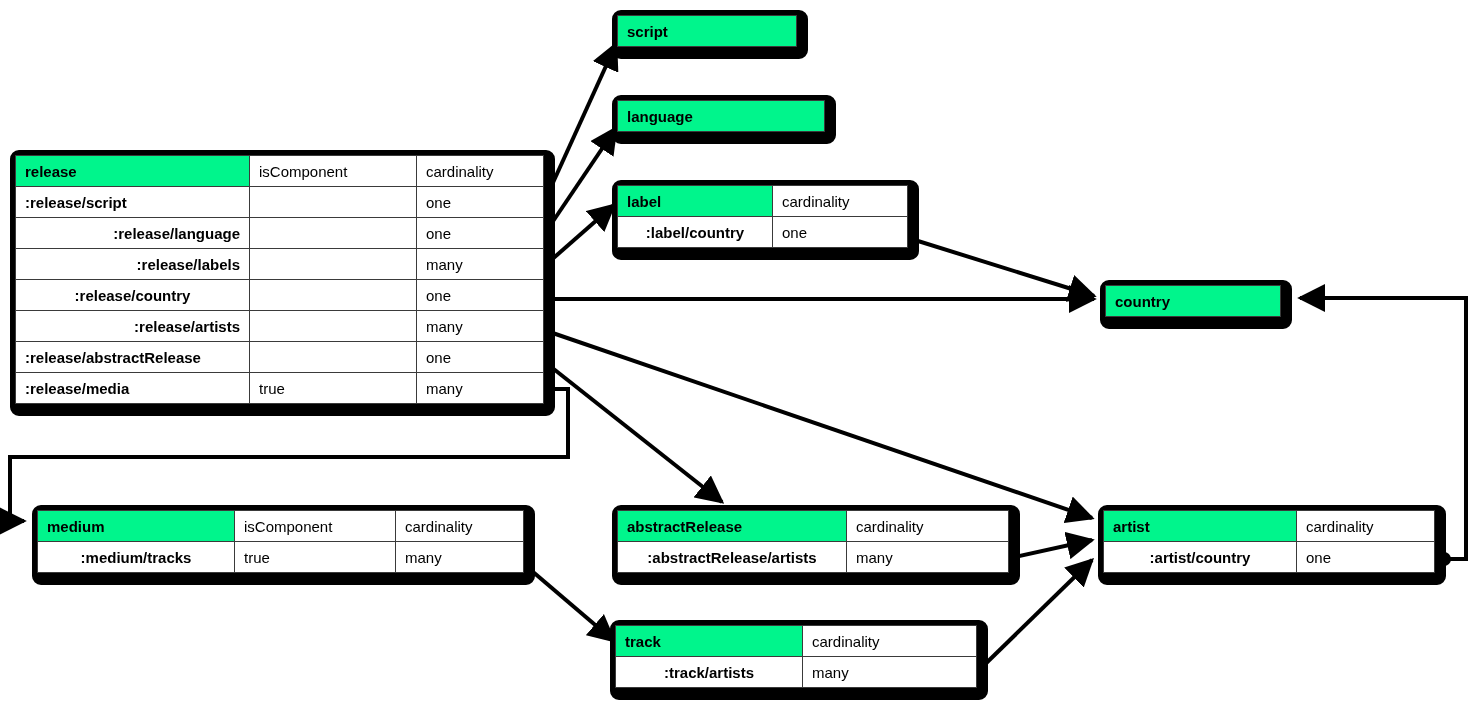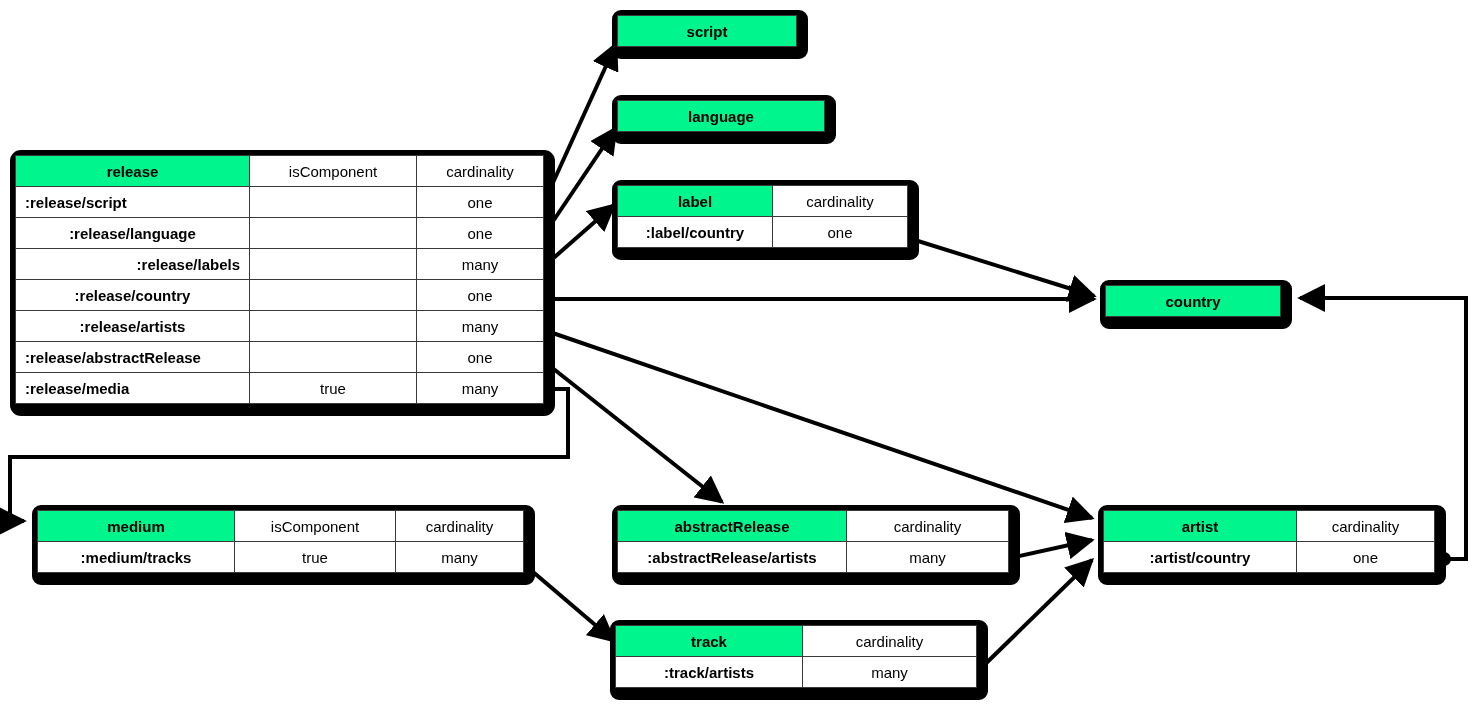--- a/index.html
+++ b/index.html
@@ -38,21 +38,21 @@
     display: table;
     width: 100%;
     border-collapse: collapse;
   }
   .row {
     display: table-row;
   }
   .cell {
     display: table-cell;
     border: 1px solid #3a3a3a;
-    text-align: center;
+    text-align: left;
     vertical-align: middle;
     font-size: 15px;
     color: #000000;
     white-space: nowrap;
     padding: 0 9px;
     height: 30px;
     background: #ffffff;
   }
   .cell.name {
     background: #00f58c;
@@ -113,49 +113,49 @@
       <circle cx="540" cy="359" r="7"></circle>
       <circle cx="540" cy="389" r="7"></circle>
       <circle cx="901" cy="236" r="7"></circle>
       <circle cx="518" cy="559" r="7"></circle>
       <circle cx="1007" cy="559" r="7"></circle>
       <circle cx="974" cy="675" r="7"></circle>
       <circle cx="1444" cy="559" r="7"></circle>
     </g>
   </svg>
 
-  <div class="entity" style="left:10px; top:150px; width:545px;border-radius:11px;">
+  <div class="entity" style="left:10px; top:150px; width:545px;">
     <div class="entity-inner">
       <div class="row">
         <div class="cell name" style="width:215px">release</div>
         <div class="cell hdr" style="width:148px">isComponent</div>
         <div class="cell hdr">cardinality</div>
       </div>
       <div class="row">
         <div class="cell attr" style="text-align:left">:release/script</div>
         <div class="cell"></div>
         <div class="cell">one</div>
       </div>
       <div class="row">
-        <div class="cell attr" style="text-align:center">:release/language</div>
+        <div class="cell attr" style="text-align:right">:release/language</div>
         <div class="cell"></div>
         <div class="cell">one</div>
       </div>
       <div class="row">
         <div class="cell attr" style="text-align:right">:release/labels</div>
         <div class="cell"></div>
         <div class="cell">many</div>
       </div>
       <div class="row">
         <div class="cell attr" style="text-align:center">:release/country</div>
         <div class="cell"></div>
         <div class="cell">one</div>
       </div>
       <div class="row">
-        <div class="cell attr" style="text-align:center">:release/artists</div>
+        <div class="cell attr" style="text-align:right">:release/artists</div>
         <div class="cell"></div>
         <div class="cell">many</div>
       </div>
       <div class="row">
         <div class="cell attr" style="text-align:left">:release/abstractRelease</div>
         <div class="cell"></div>
         <div class="cell">one</div>
       </div>
       <div class="row">
         <div class="cell attr" style="text-align:left">:release/media</div>

